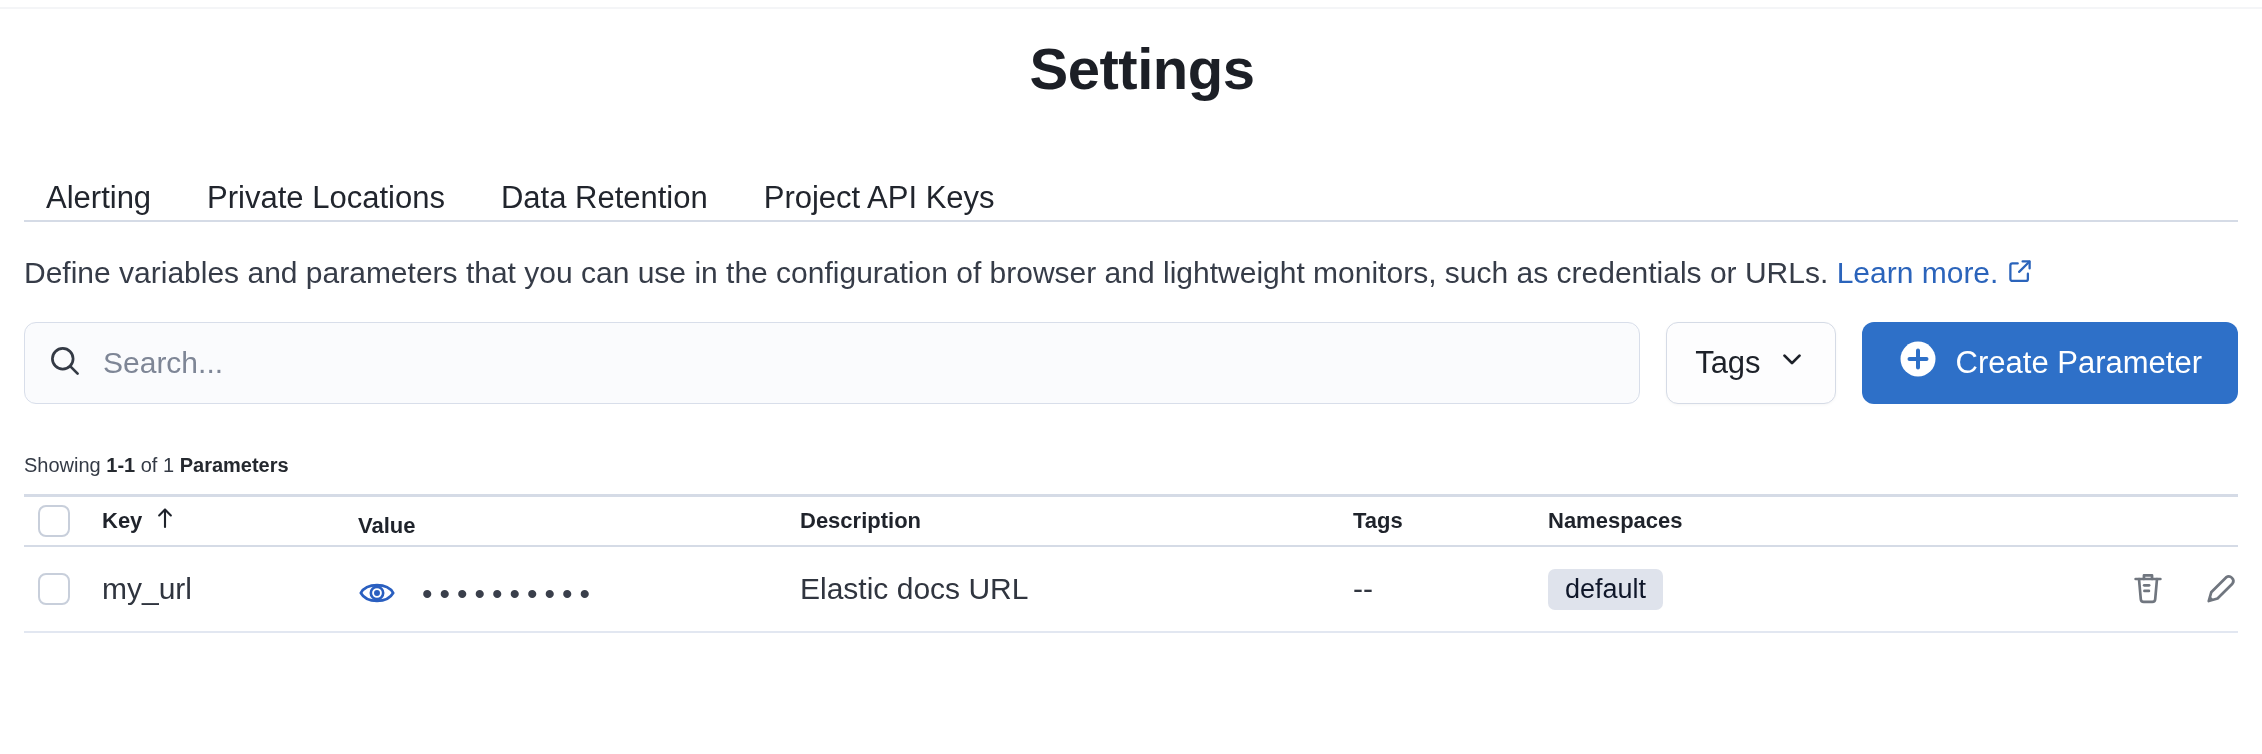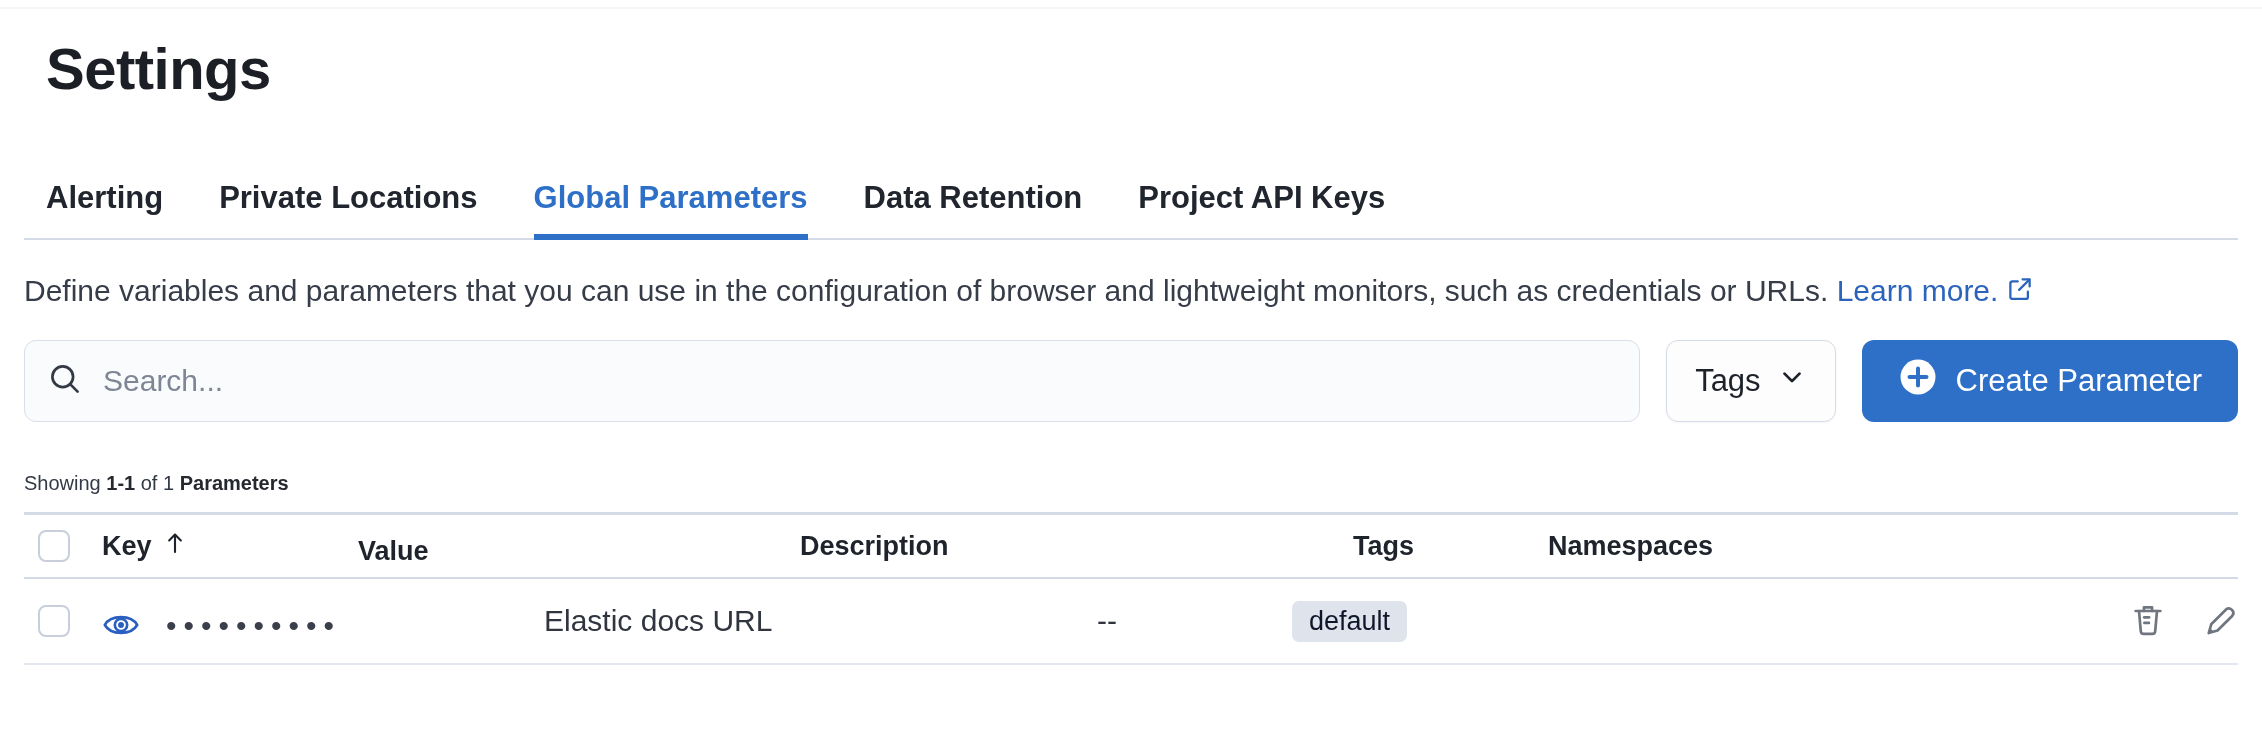--- a/index.html
+++ b/index.html
@@ -6,24 +6,24 @@
     --primary:#2e70c8; --link:#2b64bb; --text-dark:#1d222b; --text-body:#363c48;
     --text-subdued:#7e8696; --border-light:#d5dbe6; --row-border:#e2e7f1;
     --badge-bg:#dfe3ec; --icon-gray:#70767f; --search-bg:#fafbfd; --white:#ffffff;
   }
   *{box-sizing:border-box; margin:0; padding:0;}
   html,body{width:2262px; height:754px; overflow:hidden; background:#fff;
     font-family:"Liberation Sans","DejaVu Sans",sans-serif; color:var(--text-dark);}
   .top-hairline{height:9px; border-bottom:2px solid #f4f5f7;}
   .container{padding:0 24px;}
 
-  .page-title{margin:26px 0 0 22px; font-size:58px; font-weight:700; letter-spacing:-.5px; color:#1c1f26;}
+  .page-title{margin:26px 0 0 22px; font-size:58px; font-weight:700; letter-spacing:-.5px; color:#1c1f26;text-align:center;}
 
   .tabs{display:flex; gap:56px; margin-top:78px; padding-left:22px; border-bottom:2px solid var(--border-light);}
-  .tab{font-size:31px; font-weight:700; color:#21252d; padding-bottom:18px; border-bottom:6px solid transparent; margin-bottom:-2px; cursor:pointer; white-space:nowrap;}
+  .tab{font-size:31px; font-weight:400; color:#21252d; border-bottom:6px solid transparent; margin-bottom:-2px; cursor:pointer; white-space:nowrap;}
   .tab.active{color:var(--primary); border-bottom-color:var(--primary);}
 
   .description{margin-top:28px; font-size:30px; line-height:46px; color:var(--text-body); max-width:2160px;}
   .description a{color:var(--link); text-decoration:none;}
   .ext-icon{display:inline-block; vertical-align:-2px; margin-left:8px;}
 
   .controls{display:flex; align-items:stretch; gap:26px; margin-top:24px; height:82px;}
   .search-box{flex:1; display:flex; align-items:center; background:var(--search-bg);
     border:1px solid #d8deea; border-radius:12px; padding:12px 22px;}
   .search-box svg{flex:none; margin-right:20px;}
@@ -35,21 +35,21 @@
     color:#1d2129; cursor:pointer; box-shadow:0 1px 3px rgba(0,0,0,.04); font-family:inherit;}
   .create-btn{display:flex; align-items:center; gap:18px; padding:0 36px; background:var(--primary);
     border:none; border-radius:12px; font-size:31px; font-weight:500; color:var(--white);
     cursor:pointer; font-family:inherit;}
 
   .summary{margin-top:50px; font-size:20px; color:#343a45;}
   .summary b{font-weight:700; color:#25292f;}
 
   .table{margin-top:17px; border-top:3px solid var(--border-light);}
   .tr{display:flex; align-items:center;}
-  .tr.head{height:64px; border-bottom:2px solid var(--border-light); font-size:27px; font-weight:700; color:#1f232b;}
+  .tr.head{height:50px; border-bottom:2px solid var(--border-light); font-size:22px; font-weight:700; color:#1f232b;}
   .tr.row{height:86px; border-bottom:2px solid var(--row-border); font-size:30px; color:#30353f;}
   .col-check{width:78px; padding-left:14px;}
   .col-key{width:256px;}
   .col-value{width:442px; display:flex; align-items:center;margin-top:10px;}
   .col-desc{width:553px;}
   .col-tags{width:195px;}
   .col-ns{width:352px;}
   .col-actions{flex:1; display:flex; justify-content:flex-end; align-items:center; gap:36px; text-align:right;}
   .tr.head .col-actions{display:block;}
 
@@ -65,21 +65,20 @@
 <body>
 
 <div class="top-hairline"></div>
 <div class="container">
 
   <h1 class="page-title">Settings</h1>
 
   <div class="tabs">
     <div class="tab">Alerting</div>
     <div class="tab">Private Locations</div>
-    <div class="tab active">Global Parameters</div>
     <div class="tab">Data Retention</div>
     <div class="tab">Project API Keys</div>
   </div>
 
   <p class="description"><span>Define variables and parameters that you can use in the configuration of browser and lightweight monitors, such as credentials or URLs.</span>
     <a href="#"><span>Learn more.</span><span class="ext-icon"><svg width="28" height="28" viewBox="0 0 16 16" fill="none" stroke="#2b64bb" stroke-width="1.3" stroke-linecap="round" stroke-linejoin="round">
             <path d="M12.5 9.5v3a1.2 1.2 0 0 1-1.2 1.2H3.7a1.2 1.2 0 0 1-1.2-1.2V4.9a1.2 1.2 0 0 1 1.2-1.2h3"></path>
             <path d="M9.5 2.5h4v4"></path>
             <path d="M13.3 2.7 7.5 8.5"></path>
           </svg></span></a>
@@ -127,20 +126,21 @@
       <div class="col-value">Value</div>
       <div class="col-desc">Description</div>
       <div class="col-tags">Tags</div>
       <div class="col-ns">Namespaces</div>
     </div>
 
     <div class="tr row">
       <div class="col-check">
         <div class="checkbox"></div>
       </div>
+      <div class="col-key">my_url</div>
       <div class="col-value">
         <button class="eye-btn">
           <span><svg width="38" height="38" viewBox="0 0 16 16" fill="none" stroke="#2a5fc0" stroke-width="1.1">
                 <path d="M1.2 8C3.6 3.6 12.4 3.6 14.8 8 12.4 12.4 3.6 12.4 1.2 8Z"></path>
                 <circle cx="8" cy="8" r="2.6"></circle>
                 <circle cx="8" cy="8" r="0.7" fill="#2a5fc0"></circle>
               </svg></span>
         </button>
         <span class="dots">••••••••••</span>
       </div>

